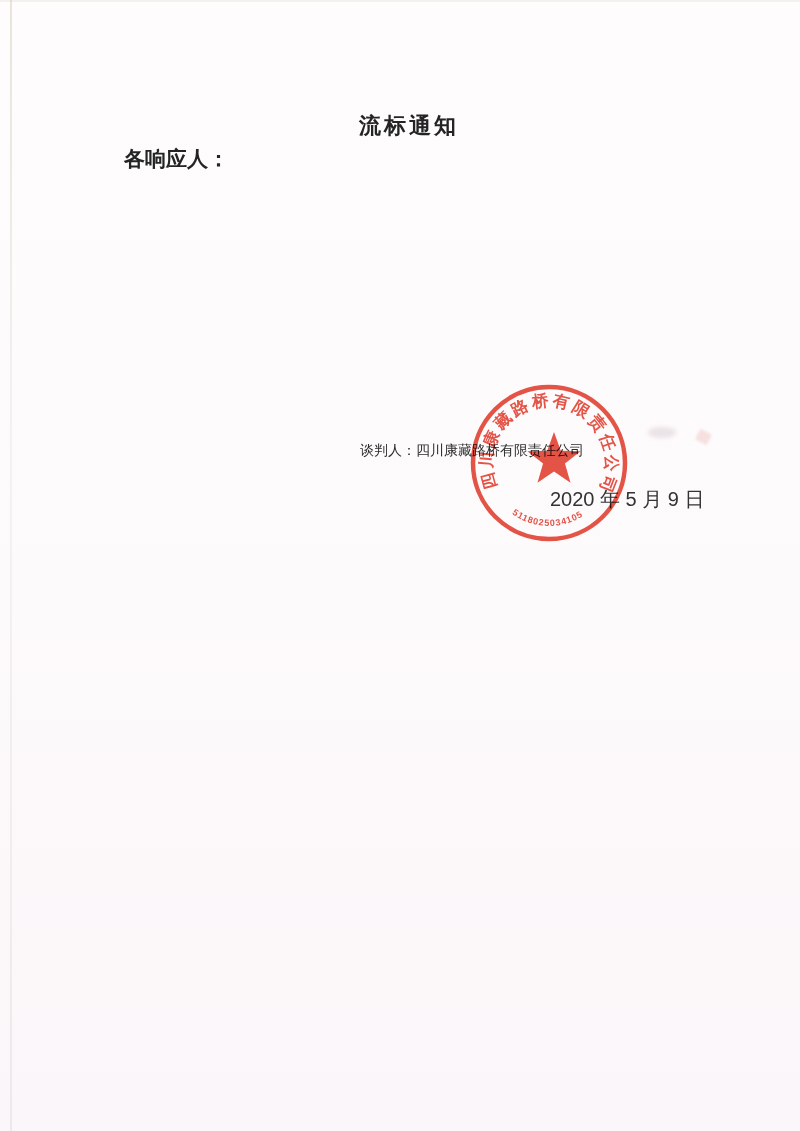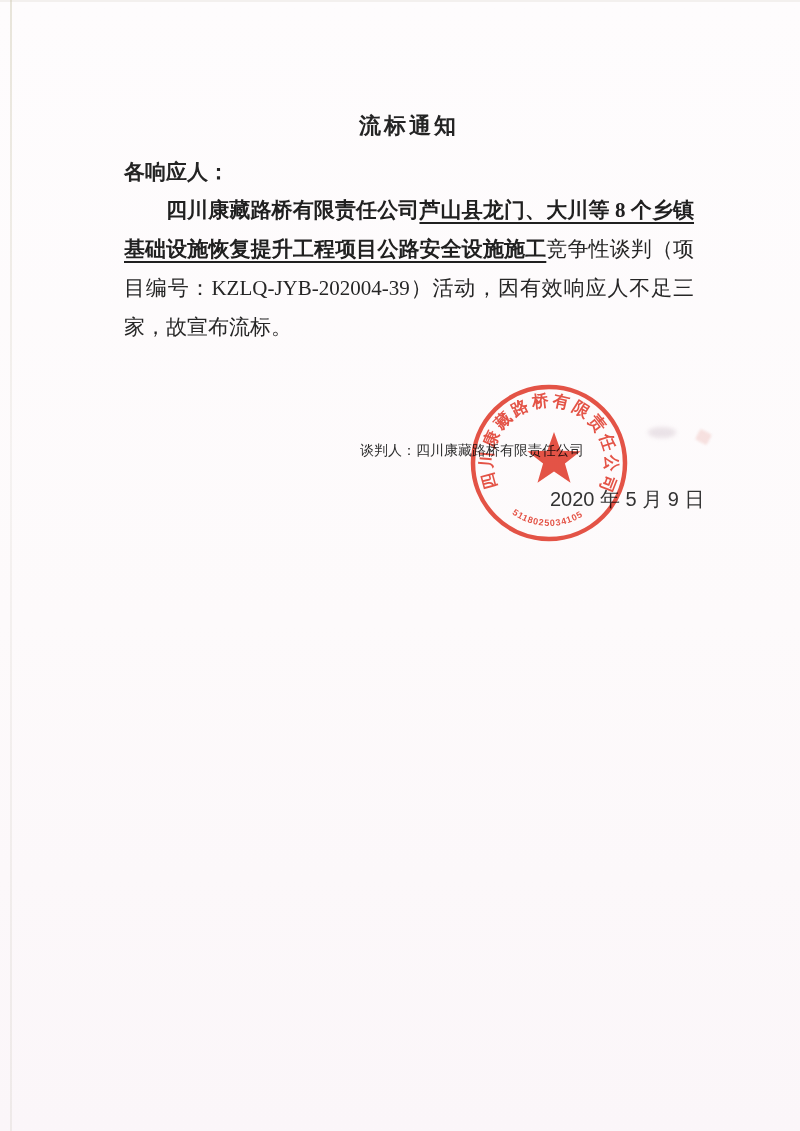--- a/index.html
+++ b/index.html
@@ -37,21 +37,21 @@
   }
   .doc-title {
     margin-top: 111px;
     text-align: center;
     font-size: 22px;
     font-weight: 700;
     letter-spacing: 3px;
     color: #242424;
   }
   .salutation {
-    margin-top: 17px;
+    margin-top: 4px;
     font-size: 21px;
     font-weight: 700;
     color: #242424;
   }
   .notice-paragraph {
     margin-top: 5px;
     font-size: 21px;
     line-height: 39px;
     text-align: justify;
     text-align-last: left;
@@ -129,21 +129,20 @@
 
 <div class="page">
   <div class="scan-edge-top"></div>
   <div class="scan-edge-left"></div>
 
   <div class="content">
     <div class="doc-title">流标通知</div>
 
     <div class="salutation">各响应人：</div>
 
-    <p class="notice-paragraph"><span class="seg-bold">四川康藏路桥有限责任公司</span><span class="seg-bold seg-underline">芦山县龙门、大川等 8 个乡镇基础设施恢复提升工程项目公路安全设施施工</span><span>竞争性谈判（项目编号：KZLQ-JYB-202004-39）活动，因有效响应人不足三家，故宣布流标。</span></p>
   </div>
 
   <div class="sig-negotiator">谈判人：四川康藏路桥有限责任公司</div>
 
   <div class="sig-date">2020 年 5 月 9 日</div>
 
   <svg class="seal" viewBox="0 0 170 170" xmlns="http://www.w3.org/2000/svg" aria-hidden="true">
     <circle class="seal-ring" cx="85" cy="85" r="76"></circle>
     <polygon class="seal-star" points="90,54 83.24,72.7 63.4,73.35 79.06,85.55 73.5,104.65 90,93.5 106.5,104.65 100.94,85.55 116.6,73.35 96.76,72.7"></polygon>
     <defs>

